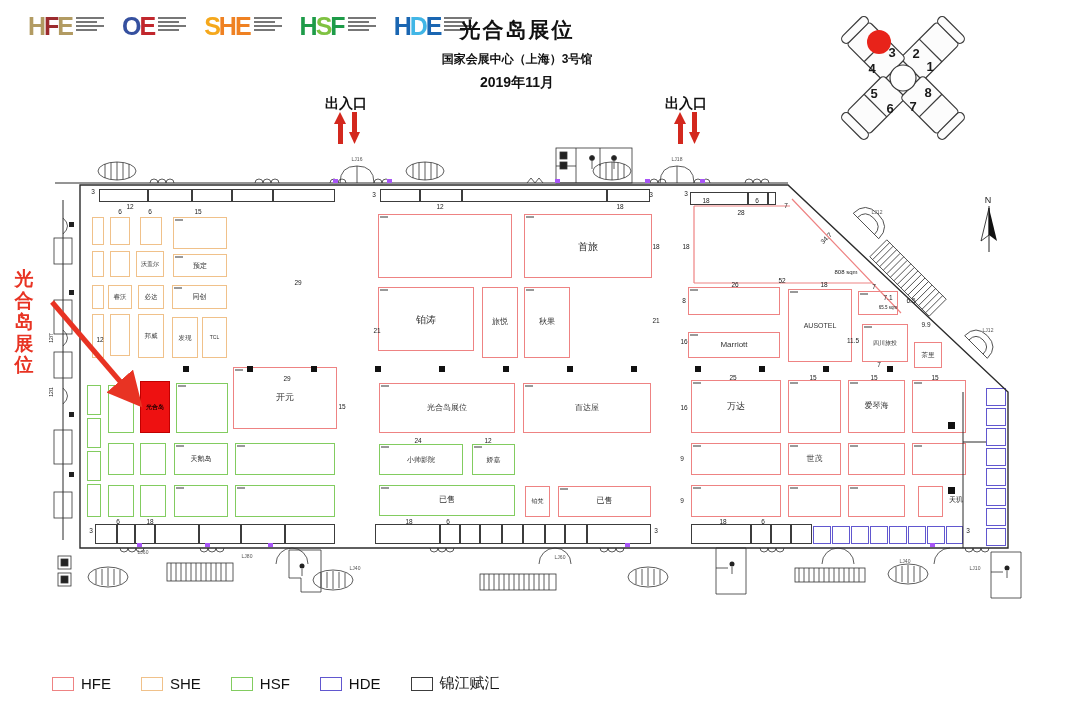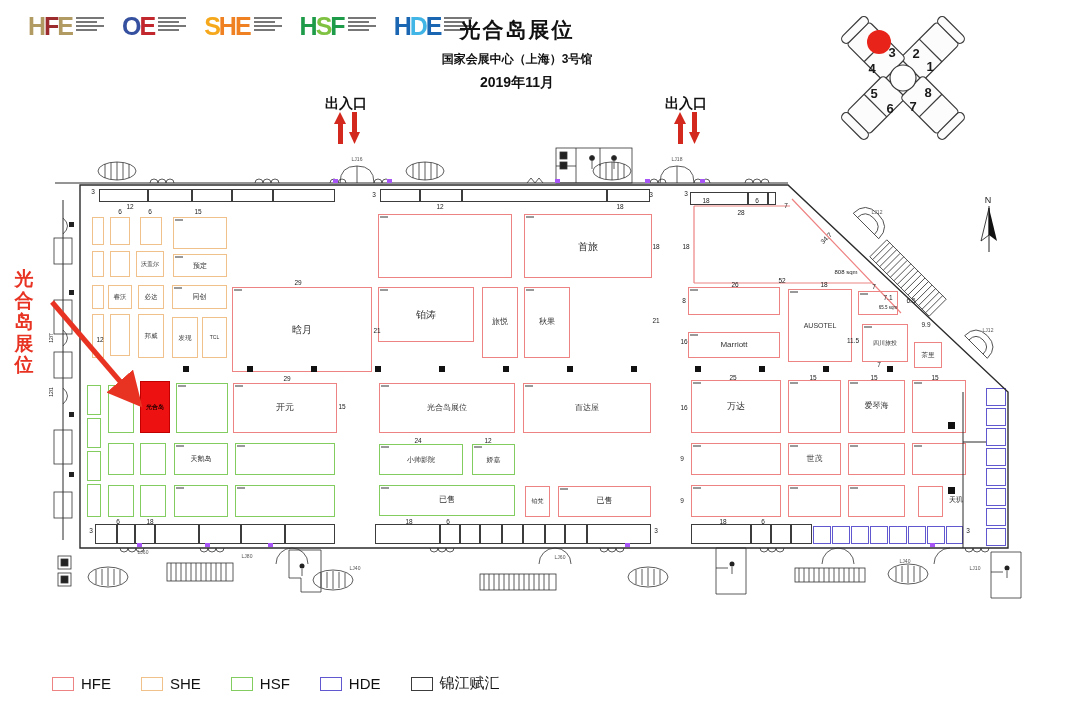--- a/index.html
+++ b/index.html
@@ -130,28 +130,25 @@
       <div class="booth she" style="left: 110px; top: 314px; width: 20px; height: 42px;"></div>
       <div class="booth she" style="left: 138px; top: 314px; width: 26px; height: 44px;">
         <span class="blab" style="font-size: 6.5px;">邦威</span>
       </div>
       <div class="booth she" style="left: 172px; top: 317px; width: 26px; height: 41px;">
         <span class="blab" style="font-size: 6.5px;">发现</span>
       </div>
       <div class="booth she" style="left: 202px; top: 317px; width: 25px; height: 41px;">
         <span class="blab" style="font-size: 5px;">TCL</span>
       </div>
-      <div class="booth hfe tick" style="left: 232px; top: 287px; width: 140px; height: 85px;">
-        <span class="blab" style="font-size: 10px;">晗月</span>
-      </div>
       <div class="booth hfe tick" style="left: 378px; top: 214px; width: 134px; height: 64px;"></div>
       <div class="booth hfe tick" style="left: 524px; top: 214px; width: 128px; height: 64px;">
         <span class="blab" style="font-size: 10px;">首旅</span>
       </div>
-      <div class="booth hfe tick" style="left: 378px; top: 287px; width: 96px; height: 55px;">
+      <div class="booth hfe tick" style="left: 378px; top: 287px; width: 96px; height: 64px;">
         <span class="blab" style="font-size: 10px;">铂涛</span>
       </div>
       <div class="booth hfe" style="left: 482px; top: 287px; width: 36px; height: 71px;">
         <span class="blab" style="font-size: 8px;">旅悦</span>
       </div>
       <div class="booth hfe tick" style="left: 524px; top: 287px; width: 46px; height: 71px;">
         <span class="blab" style="font-size: 8px;">秋果</span>
       </div>
       <div class="booth hfe tick" style="left: 688px; top: 287px; width: 92px; height: 28px;"></div>
       <div class="booth hfe tick" style="left: 688px; top: 332px; width: 92px; height: 26px;">
@@ -160,21 +157,21 @@
       <div class="booth hfe tick" style="left: 788px; top: 289px; width: 64px; height: 73px;">
         <span class="blab" style="font-size: 7px;">AUSOTEL</span>
       </div>
       <div class="booth hfe tick" style="left: 858px; top: 291px; width: 40px; height: 24px;"></div>
       <div class="booth hfe tick" style="left: 862px; top: 324px; width: 46px; height: 38px;">
         <span class="blab" style="font-size: 6px;">四川旅投</span>
       </div>
       <div class="booth hfe" style="left: 914px; top: 342px; width: 28px; height: 26px;">
         <span class="blab" style="font-size: 6.5px;">茶里</span>
       </div>
-      <div class="booth hfe tick" style="left: 233px; top: 383px; width: 104px; height: 50px;">
+      <div class="booth hfe tick" style="left: 233px; top: 367px; width: 104px; height: 62px;">
         <span class="blab" style="font-size: 9px;">开元</span>
       </div>
       <div class="booth hfe tick" style="left: 379px; top: 383px; width: 136px; height: 50px;">
         <span class="blab" style="font-size: 8px;">光合岛展位</span>
       </div>
       <div class="booth hfe tick" style="left: 523px; top: 383px; width: 128px; height: 50px;">
         <span class="blab" style="font-size: 8px;">百达屋</span>
       </div>
       <div class="booth hfe tick" style="left: 691px; top: 380px; width: 90px; height: 53px;">
         <span class="blab" style="font-size: 9px;">万达</span>

